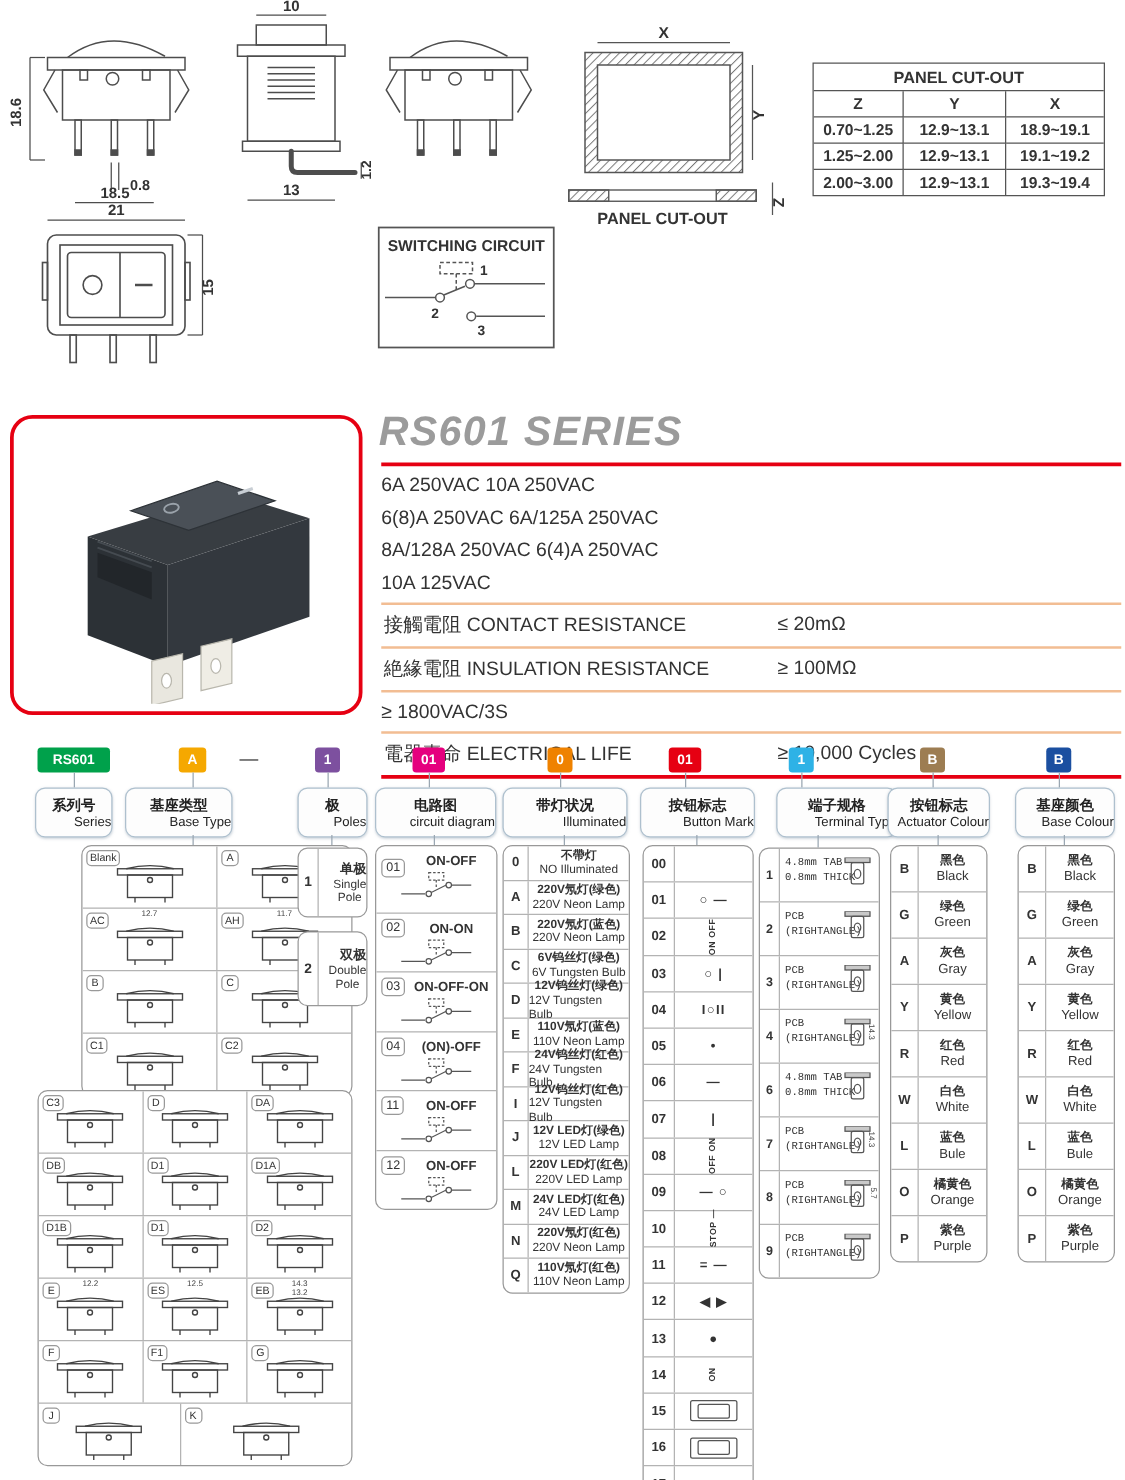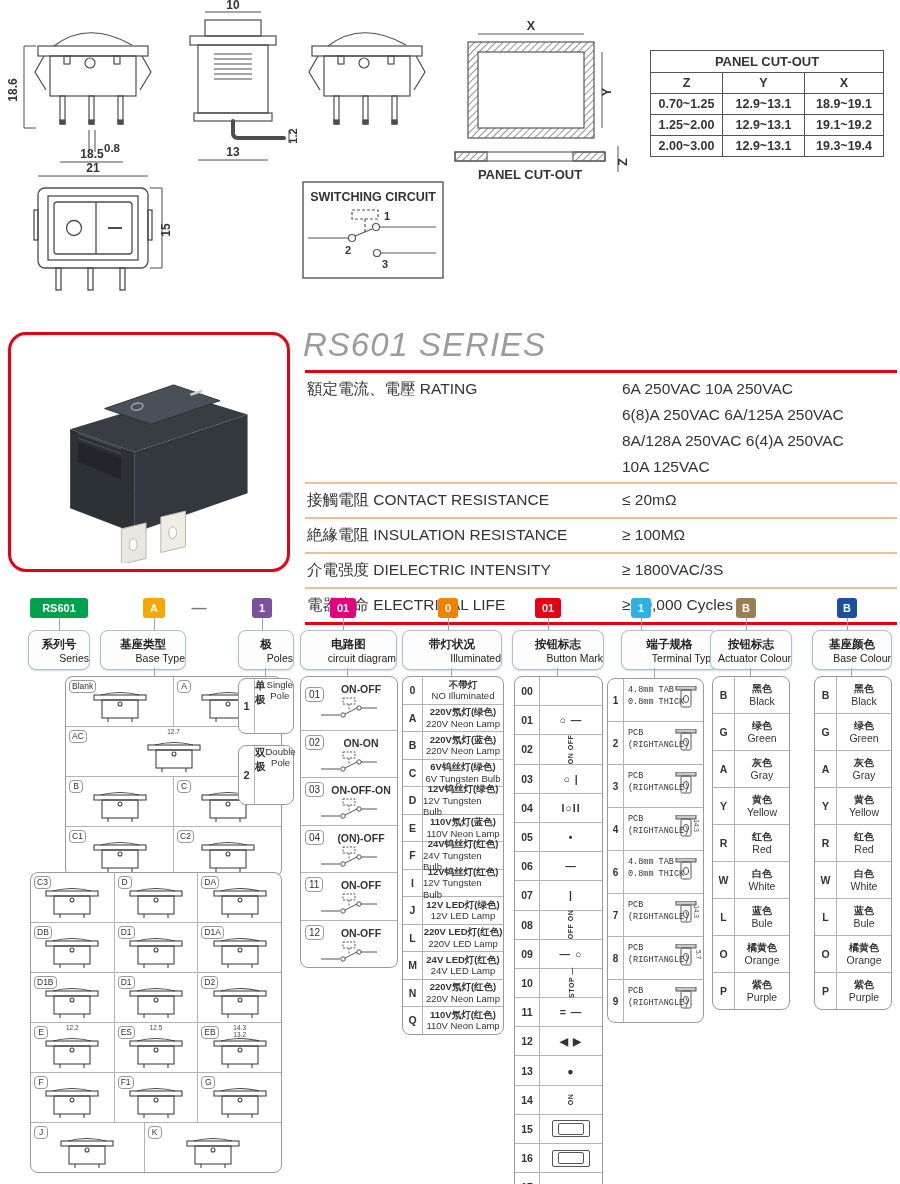--- a/index.html
+++ b/index.html
@@ -15,21 +15,21 @@
   .cut-head>div{border-bottom:1px solid #555;font-weight:700;}
   .cut-head>div,.cut-row>div{text-align:center;font-size:12.5px;font-weight:600;padding:3px 0;border-right:1px solid #555;}
   .cut-head>div:last-child,.cut-row>div:last-child{border-right:none;}
   .cut-row>div{border-bottom:1px solid #555;}
   .cut-rows .cut-row:last-child>div{border-bottom:none;}
 
   
   .photo{left:8px;top:332px;width:276px;height:234px;border:3px solid #e60012;border-radius:18px;background:#fff;}
 
   
-  .series-title{left:303px;top:326px;font-size:33px;font-weight:400;font-style:italic;color:#9b9b9b;letter-spacing:1px;}
+  .series-title{left:303px;top:326px;font-size:33px;font-weight:700;font-style:italic;color:#9b9b9b;letter-spacing:1px;}
   .specs{left:305px;top:370px;width:592px;border-top:3px solid #e60012;border-bottom:3px solid #e60012;}
   .spec-row{display:flex;align-items:flex-start;border-bottom:2px solid #f2bd93;padding:2px 0;}
   .spec-row:last-child{border-bottom:none;}
   .spec-label{flex:0 0 315px;font-size:15.5px;padding:4px 0 4px 2px;}
   .spec-value{flex:1;font-size:15.5px;white-space:pre-line;line-height:26px;padding-top:1px;}
 
   
   .chip{position:absolute;height:20px;line-height:20px;text-align:center;border-radius:3px;
         color:#fff;font-size:11px;font-weight:700;}
   .chip.sep{color:#777;background:none;font-size:15px;font-weight:700;}
@@ -50,21 +50,21 @@
   .row-jk .bt-cell:first-child{flex:0 0 45%;}
   .bt-tag{position:absolute;top:3px;left:3px;border:1px solid #999;border-radius:4px;background:#fff;
           font-size:8.5px;line-height:11px;padding:0 2px;min-width:8px;text-align:center;z-index:2;}
   .bt-dim{position:absolute;top:1px;left:0;right:0;text-align:center;font-size:6.5px;line-height:7px;white-space:pre-line;color:#444;}
   .bt-glyph{margin:12px auto 0;}
 
   
   .pole-box{position:absolute;left:238px;width:54px;border:1px solid #999;border-radius:8px;background:#fff;display:flex;}
   .p-code{flex:0 0 15px;border-right:1px solid #b3b3b3;display:flex;align-items:center;justify-content:center;
           font-size:11px;font-weight:600;}
-  .p-txt{flex:1;display:flex;flex-direction:row;align-items:flex-start;justify-content:center;}
+  .p-txt{flex:1;display:flex;flex-direction:column;align-items:flex-end;justify-content:center;}
   .p-zh{font-size:10.5px;font-weight:600;}
   .p-en{font-size:9.5px;white-space:pre-line;text-align:center;line-height:11px;}
 
   
   .circ-row{position:relative;height:46.5px;}
   .circ-row + .circ-row{border-top:1px solid #b3b3b3;}
   .c-code{position:absolute;top:4px;left:4px;border:1px solid #999;border-radius:4px;background:#fff;
           font-size:10px;line-height:13px;padding:0 3px;}
   .c-label{display:block;text-align:center;margin:6px 0 0 24px;font-size:10.5px;font-weight:700;}
   .c-glyph{margin:2px auto 0;}
@@ -273,36 +273,34 @@
       <polygon points="152,184 177,178 177,214 152,220" fill="#efede5" stroke="#b9b7ad" stroke-width="1"></polygon>
       <ellipse cx="124" cy="212" rx="4" ry="6" fill="#fff" stroke="#b9b7ad"></ellipse>
       <ellipse cx="164" cy="200" rx="4" ry="6" fill="#fff" stroke="#b9b7ad"></ellipse>
     </svg>
   </div>
 
   <div class="abs series-title">RS601 SERIES</div>
   <div class="abs specs">
 
   <div class="spec-row">
-      <div class="spec-label">額定電流、電壓 RATING</div>
       <div class="spec-value">6A 250VAC    10A 250VAC
 6(8)A 250VAC   6A/125A 250VAC
 8A/128A 250VAC   6(4)A 250VAC
 10A 125VAC</div>
     </div>
       <div class="spec-row">
       <div class="spec-label">接觸電阻 CONTACT RESISTANCE</div>
       <div class="spec-value">≤ 20mΩ</div>
     </div>
       <div class="spec-row">
       <div class="spec-label">絶緣電阻 INSULATION RESISTANCE</div>
       <div class="spec-value">≥ 100MΩ</div>
     </div>
       <div class="spec-row">
-      <div class="spec-label">介電强度 DIELECTRIC INTENSITY</div>
       <div class="spec-value">≥ 1800VAC/3S</div>
     </div>
       <div class="spec-row">
       <div class="spec-label">電器壽命 ELECTRICAL LIFE</div>
       <div class="spec-value">≥ 10,000 Cycles</div>
     </div>
     </div>
 
   <div class="chip" style="left: 30px; top: 598px; width: 58px; background: rgb(0, 161, 75);">RS601</div>
   <div class="chip" style="left: 143px; top: 598px; width: 22px; background: rgb(245, 168, 0);">A</div>
@@ -398,20 +396,32 @@
             <line x1="17" y1="29" x2="17" y2="33"></line>
             <line x1="41" y1="29" x2="41" y2="33"></line>
         </svg>
       </div>
       </div>
     <div class="bt-row">
 
     <div class="bt-cell">
         <span class="bt-tag">AC</span>
         <span class="bt-dim">12.7</span>
+        <svg class="bt-glyph" width="58" height="34" viewBox="0 0 58 34" fill="none" stroke="#444" stroke-width="1.1">
+          <rect x="3" y="6" width="52" height="5"></rect>
+            <path d="M10,6 Q29,1 48,6"></path>
+            <rect x="11" y="11" width="36" height="18"></rect>
+            <circle cx="29" cy="15" r="2"></circle>
+            <line x1="17" y1="29" x2="17" y2="33"></line>
+            <line x1="41" y1="29" x2="41" y2="33"></line>
+        </svg>
+      </div>
+        <div class="bt-cell">
+        <span class="bt-tag">AH</span>
+        <span class="bt-dim">11.7</span>
         <svg class="bt-glyph" width="58" height="34" viewBox="0 0 58 34" fill="none" stroke="#444" stroke-width="1.1">
           <rect x="3" y="6" width="52" height="5"></rect>
             <path d="M10,6 Q29,1 48,6"></path>
             <rect x="11" y="11" width="36" height="18"></rect>
             <circle cx="29" cy="15" r="2"></circle>
             <line x1="17" y1="29" x2="17" y2="33"></line>
             <line x1="41" y1="29" x2="41" y2="33"></line>
         </svg>
       </div>
       </div>

